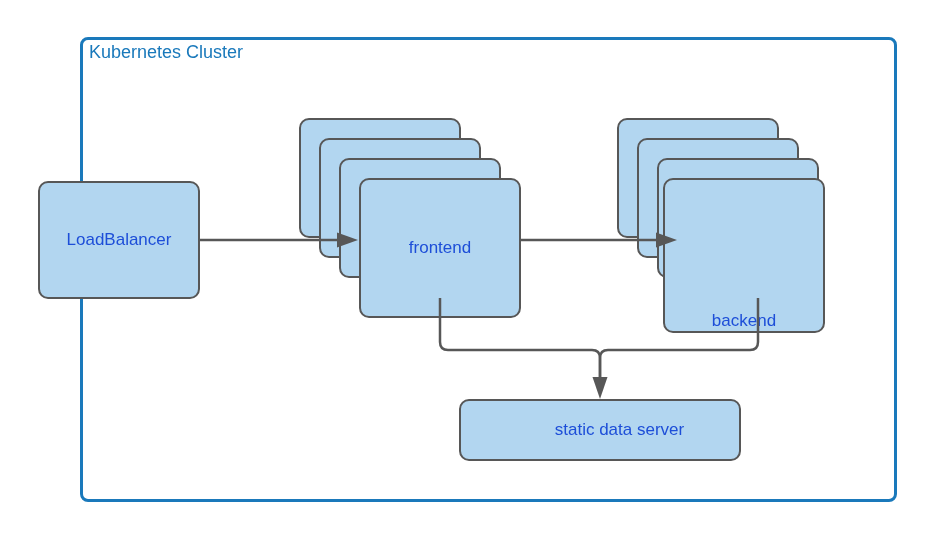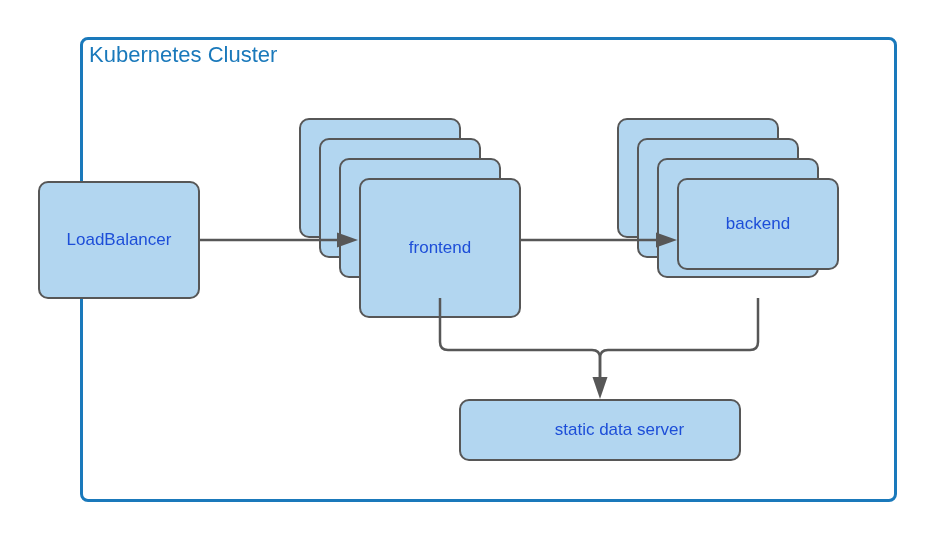--- a/index.html
+++ b/index.html
@@ -23,21 +23,21 @@
     width: 817px;
     height: 465px;
     border: 3px solid #1a79bb;
     border-radius: 8px;
     box-sizing: border-box;
   }
   .cluster-label {
     position: absolute;
     left: 6px;
     top: 2px;
-    font-size: 22px;
+    font-size: 18px;
     color: #1a79bb;
     white-space: nowrap;
   }
   
   .node {
     position: absolute;
     box-sizing: border-box;
     background: #b2d6f0;
     border: 2.5px solid #575757;
     border-radius: 10px;
@@ -59,21 +59,21 @@
     border-radius: 10px;
   }
   #lb        { left: 38px;  top: 181px; width: 162px; height: 118px; }
   #fe-card1  { left: 299px; top: 118px; }
   #fe-card2  { left: 319px; top: 138px; }
   #fe-card3  { left: 339px; top: 158px; }
   #fe        { left: 359px; top: 178px; width: 162px; height: 140px; }
   #be-card1  { left: 617px; top: 118px; }
   #be-card2  { left: 637px; top: 138px; }
   #be-card3  { left: 657px; top: 158px; }
-  #be        { left: 677px; top: 178px; width: 162px; height: 92px; }
+  #be        { left: 663px; top: 178px; width: 162px; height: 155px; align-items: flex-end; }
   #static    { left: 459px; top: 399px; width: 282px; height: 62px; padding-left: 39px; }
   
   #edges {
     position: absolute;
     left: 0;
     top: 0;
     width: 940px;
     height: 540px;
     pointer-events: none;
   }

